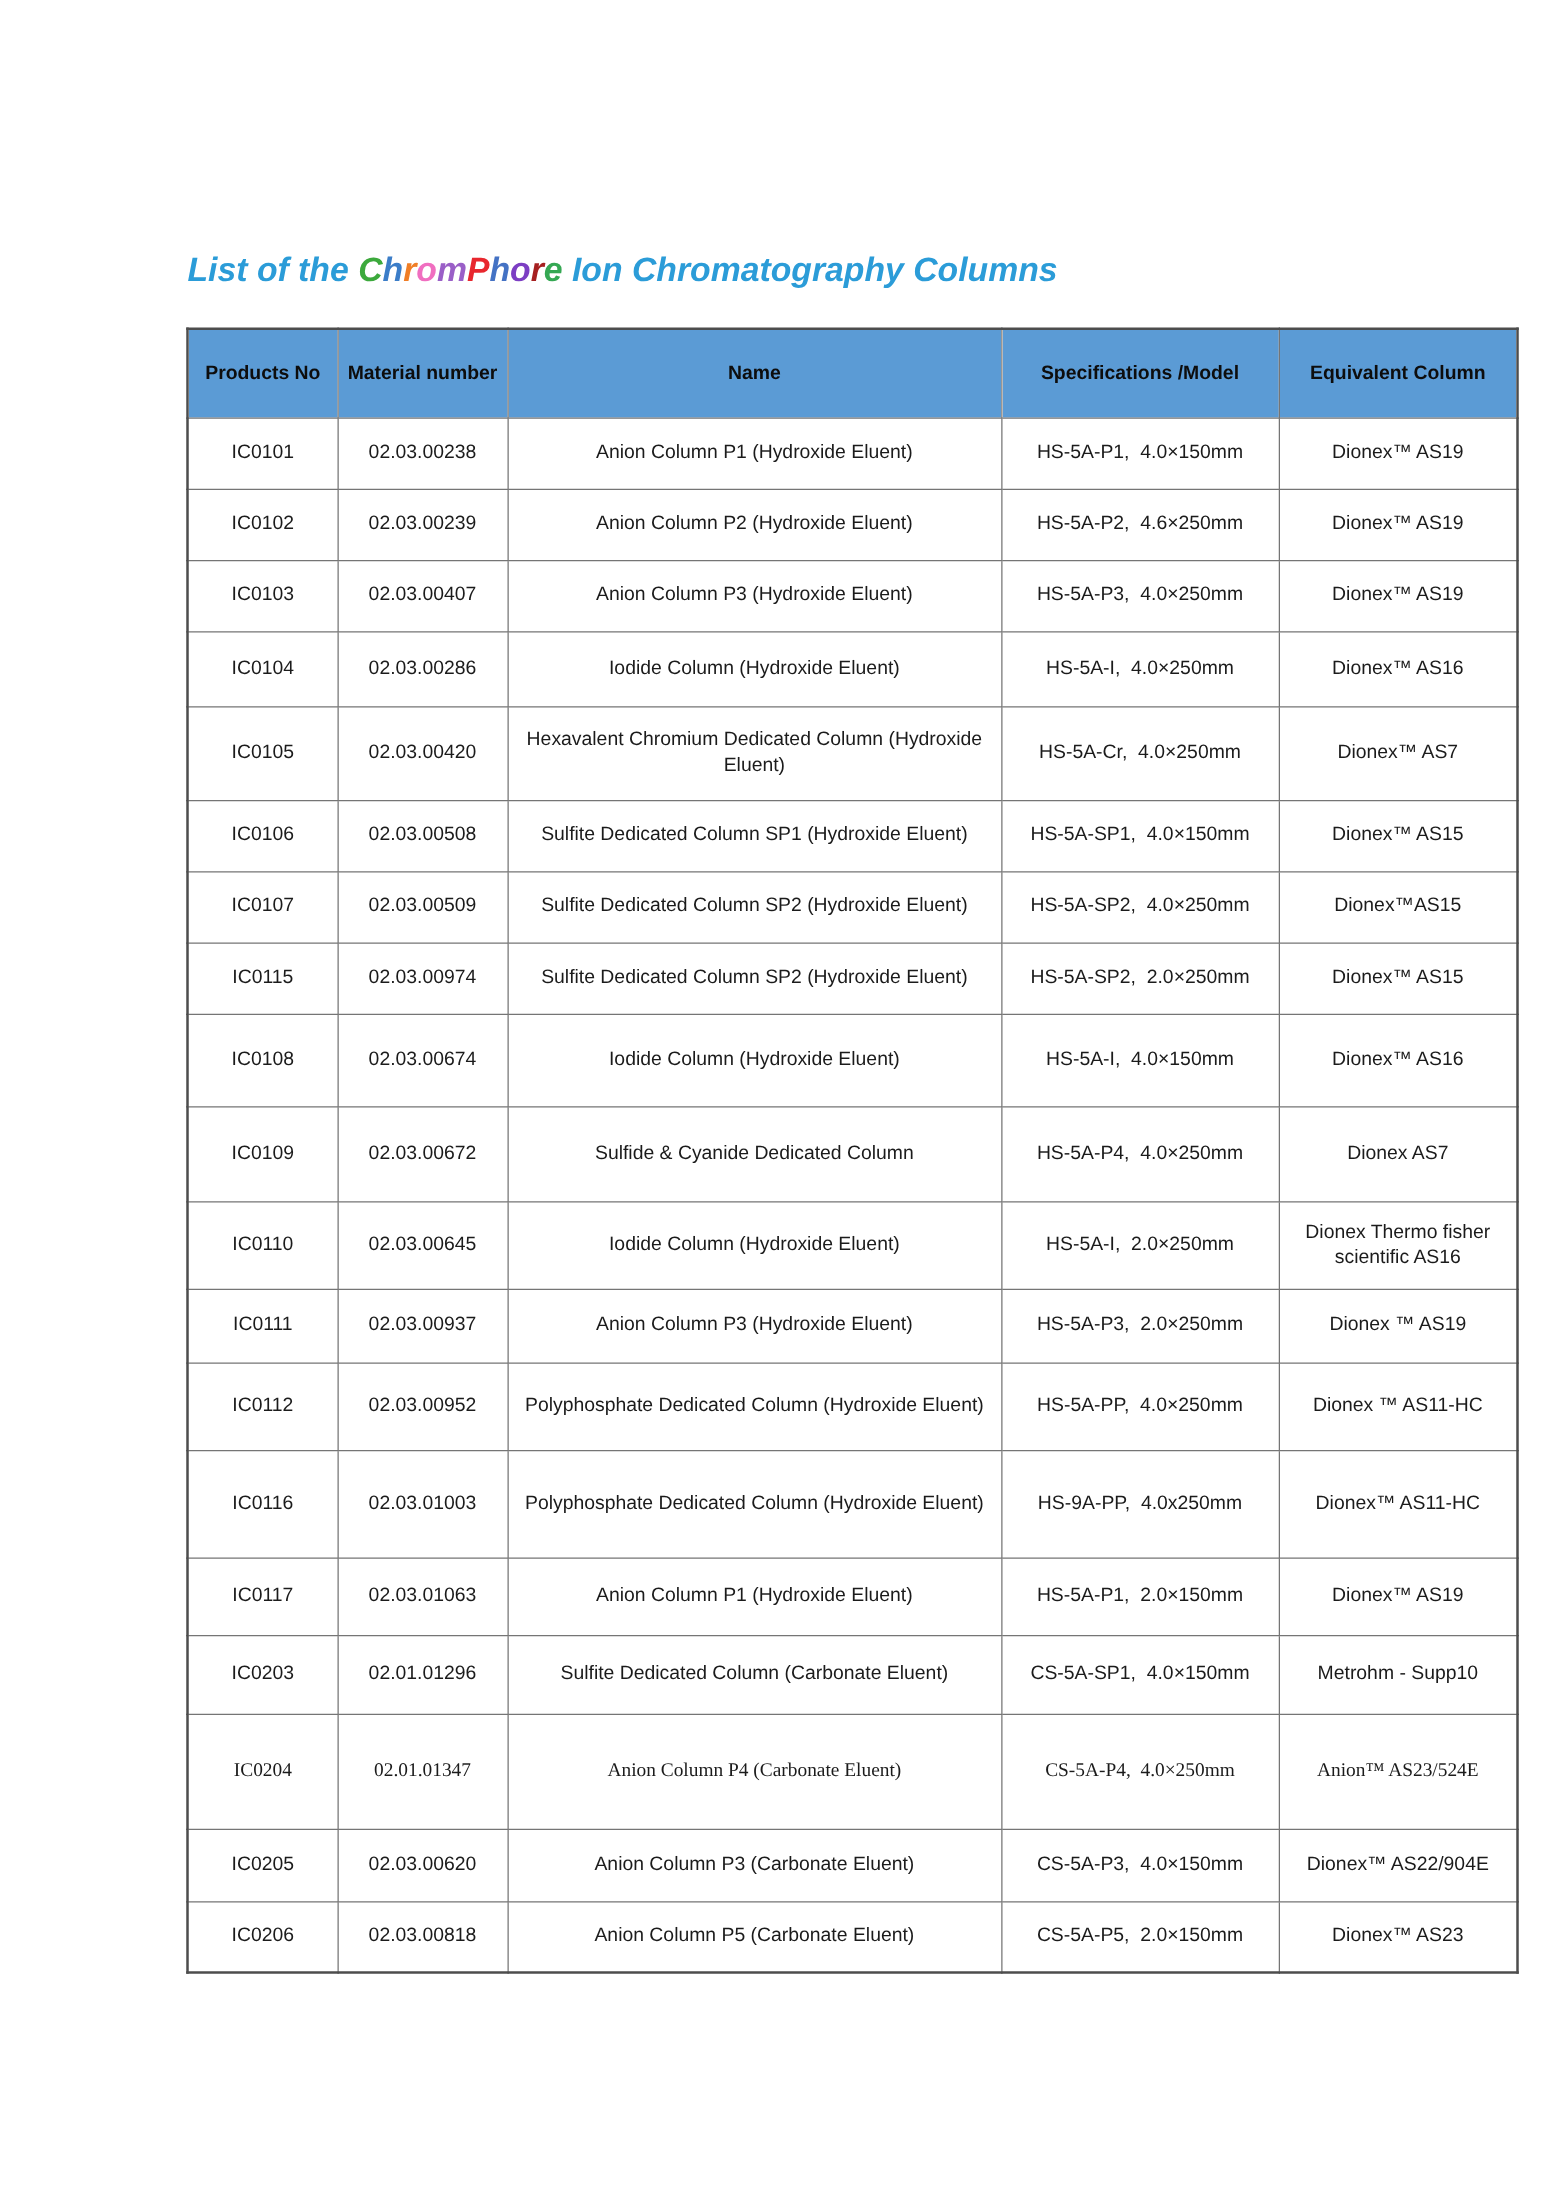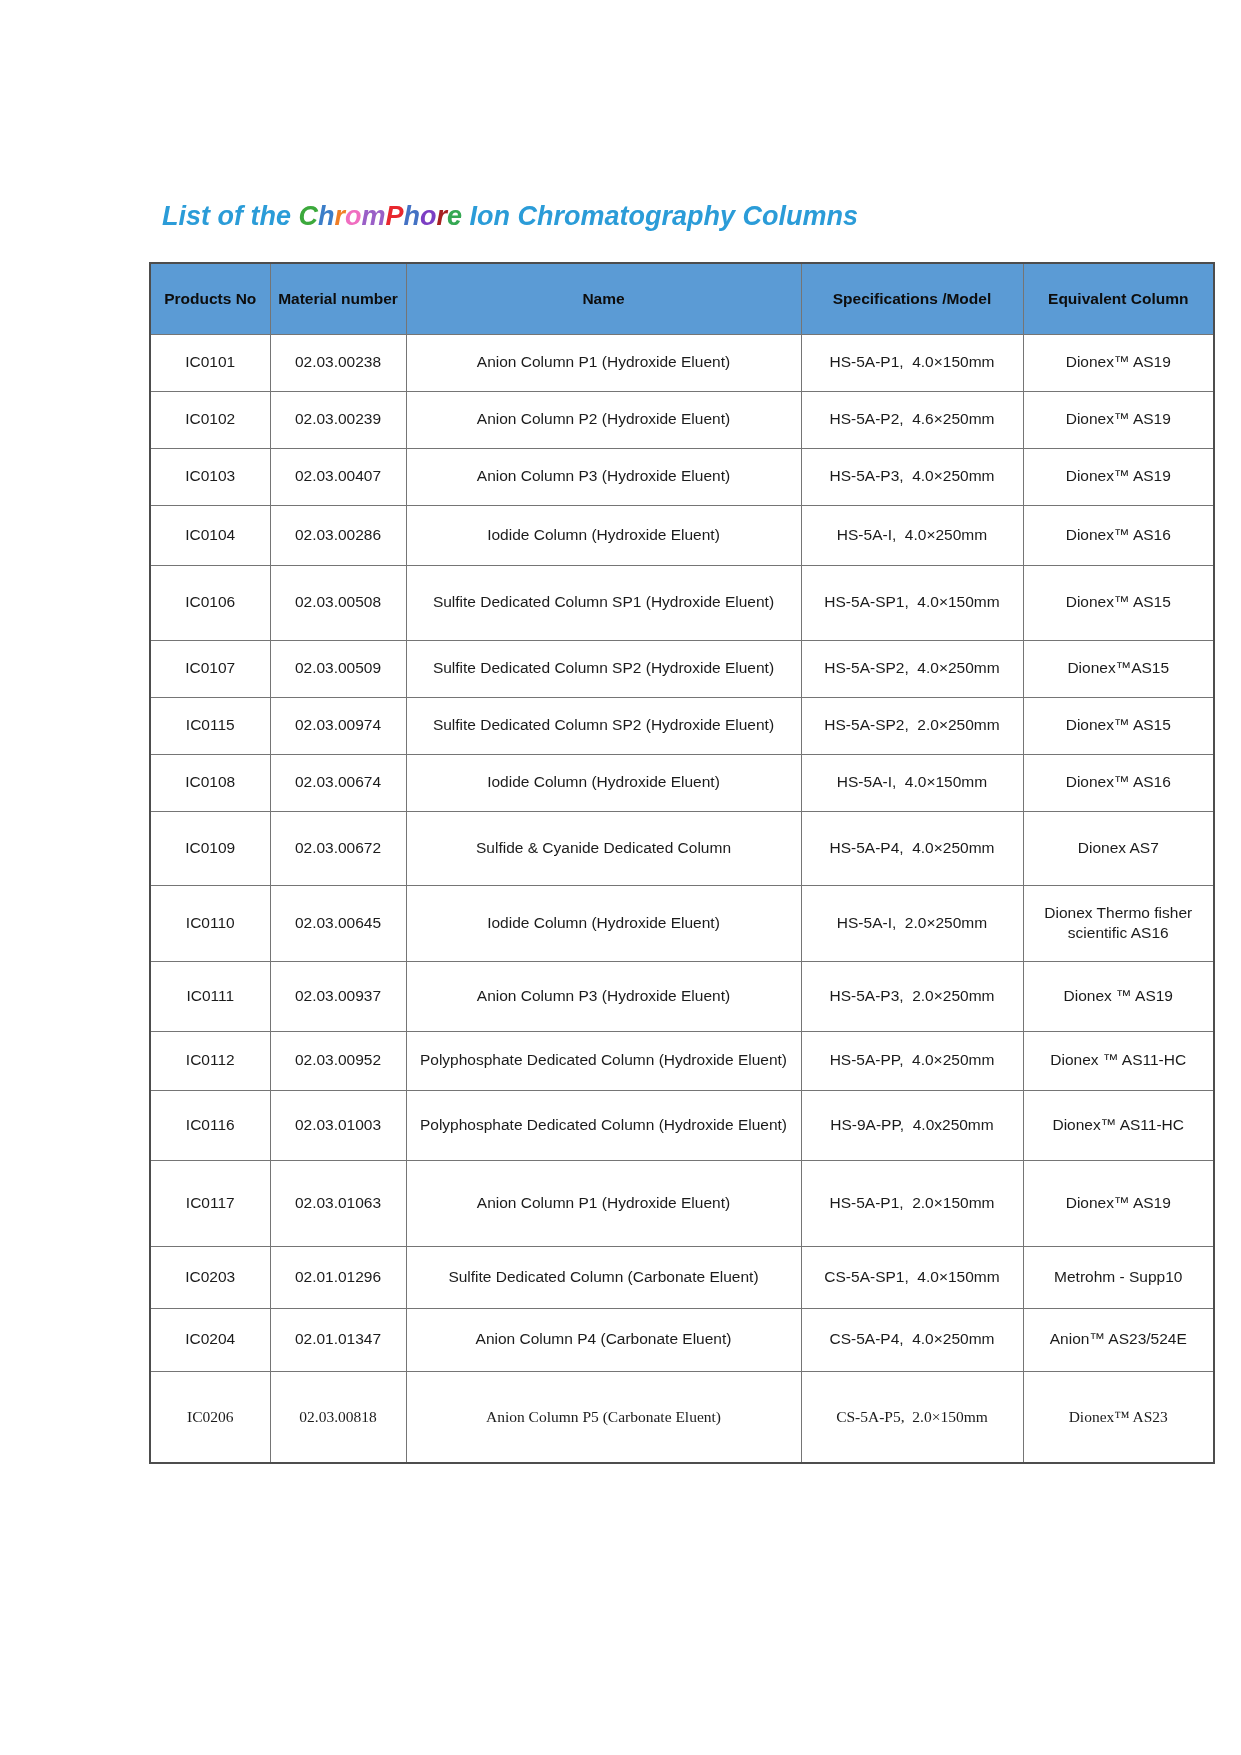--- a/index.html
+++ b/index.html
@@ -6,21 +6,21 @@
   body{
     width:1241px;height:1755px;
     background:#ffffff;
     font-family:"Liberation Sans","DejaVu Sans",sans-serif;
     position:relative;
     color:#1b1b1b;
   }
   .page{position:absolute;inset:0;}
   .doc-title{
     position:absolute;
-    left:162px;top:183px;
+    left:150px;top:183px;
     font-size:27px;
     font-weight:bold;
     font-style:italic;
     white-space:nowrap;
     letter-spacing:0px;
   }
   .columns-table{
     position:absolute;
     left:149px;top:262px;
     width:1064px;
@@ -108,20 +108,27 @@
       <td class="col-equivalent">Dionex™ AS19</td>
     </tr>
         <tr>
       <td class="col-product">IC0104</td>
       <td class="col-material">02.03.00286</td>
       <td class="col-name">Iodide Column (Hydroxide Eluent)</td>
       <td class="col-spec">HS-5A-I,  4.0×250mm</td>
       <td class="col-equivalent">Dionex™ AS16</td>
     </tr>
         <tr>
+      <td class="col-product">IC0105</td>
+      <td class="col-material">02.03.00420</td>
+      <td class="col-name">Hexavalent Chromium Dedicated Column (Hydroxide Eluent)</td>
+      <td class="col-spec">HS-5A-Cr,  4.0×250mm</td>
+      <td class="col-equivalent">Dionex™ AS7</td>
+    </tr>
+        <tr>
       <td class="col-product">IC0106</td>
       <td class="col-material">02.03.00508</td>
       <td class="col-name">Sulfite Dedicated Column SP1 (Hydroxide Eluent)</td>
       <td class="col-spec">HS-5A-SP1,  4.0×150mm</td>
       <td class="col-equivalent">Dionex™ AS15</td>
     </tr>
         <tr>
       <td class="col-product">IC0107</td>
       <td class="col-material">02.03.00509</td>
       <td class="col-name">Sulfite Dedicated Column SP2 (Hydroxide Eluent)</td>
@@ -192,20 +199,27 @@
       <td class="col-equivalent">Metrohm - Supp10</td>
     </tr>
         <tr>
       <td class="col-product">IC0204</td>
       <td class="col-material">02.01.01347</td>
       <td class="col-name">Anion Column P4 (Carbonate Eluent)</td>
       <td class="col-spec">CS-5A-P4,  4.0×250mm</td>
       <td class="col-equivalent">Anion™ AS23/524E</td>
     </tr>
         <tr>
+      <td class="col-product">IC0205</td>
+      <td class="col-material">02.03.00620</td>
+      <td class="col-name">Anion Column P3 (Carbonate Eluent)</td>
+      <td class="col-spec">CS-5A-P3,  4.0×150mm</td>
+      <td class="col-equivalent">Dionex™ AS22/904E</td>
+    </tr>
+        <tr>
       <td class="col-product">IC0206</td>
       <td class="col-material">02.03.00818</td>
       <td class="col-name">Anion Column P5 (Carbonate Eluent)</td>
       <td class="col-spec">CS-5A-P5,  2.0×150mm</td>
       <td class="col-equivalent">Dionex™ AS23</td>
     </tr>
       </tbody>
   </table>
 
 </div>

